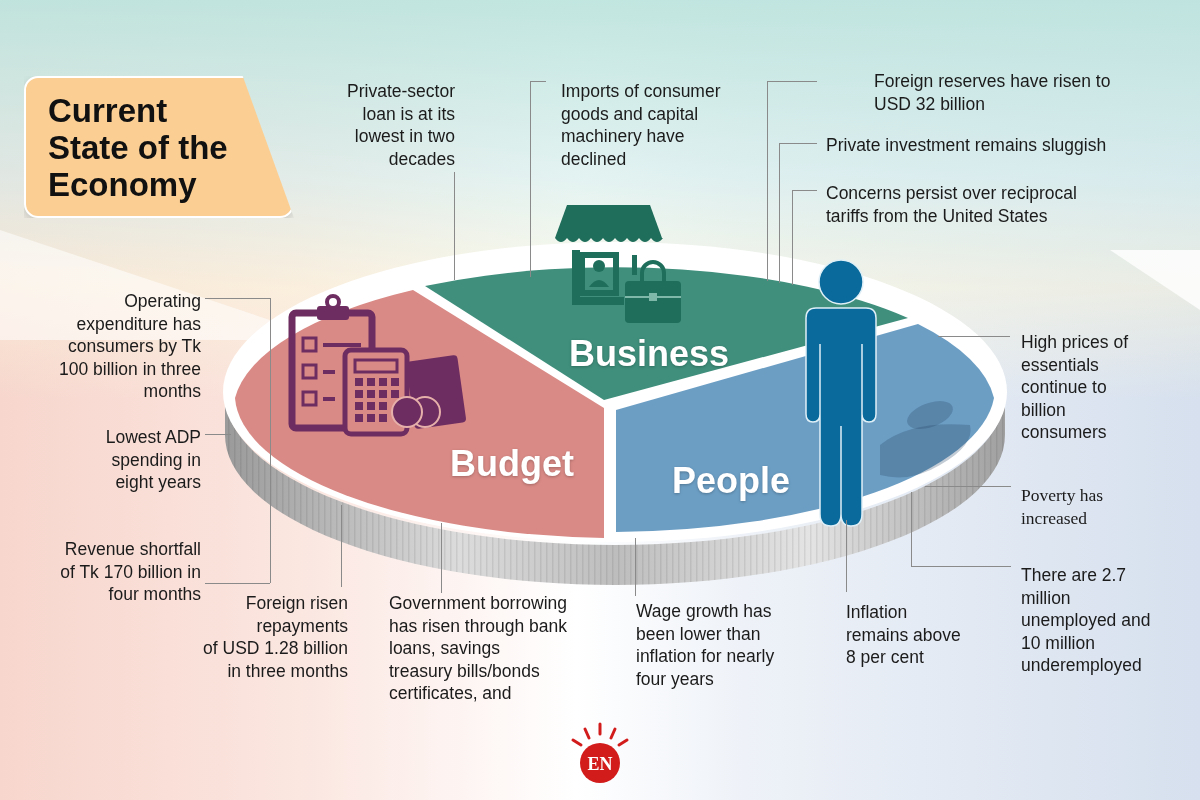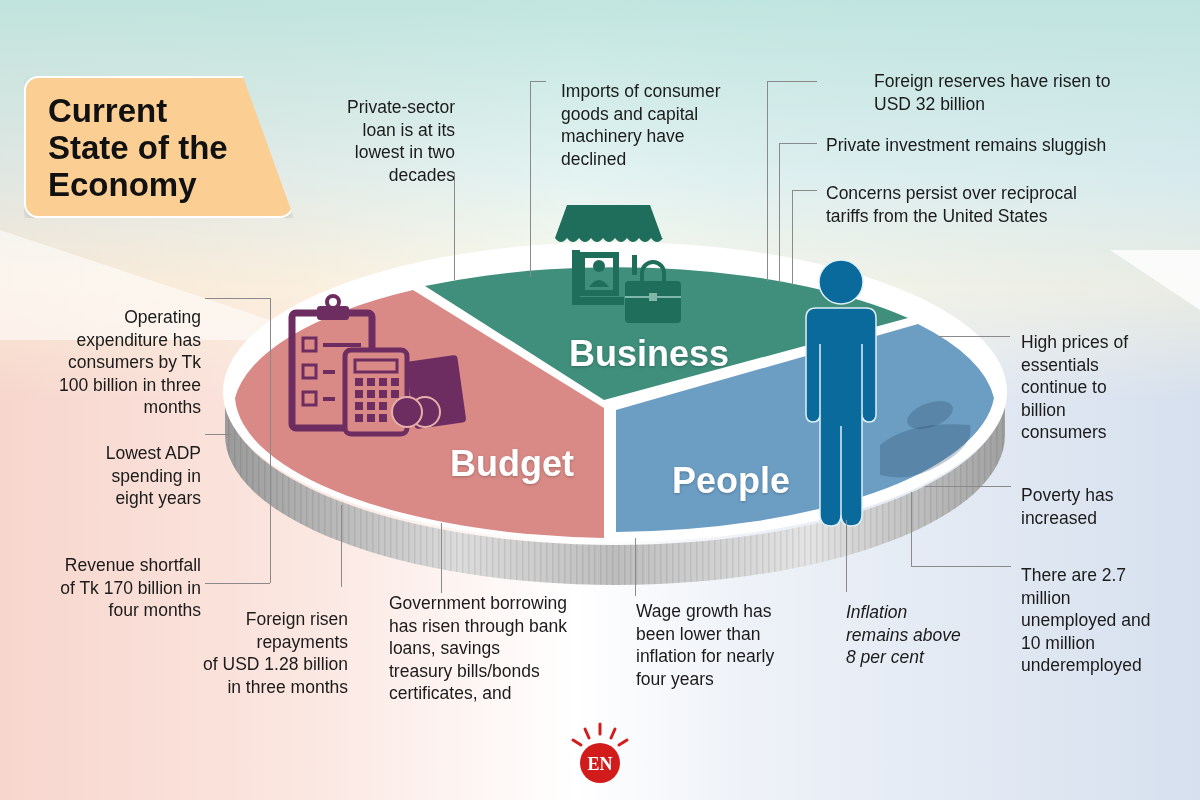--- a/index.html
+++ b/index.html
@@ -13,21 +13,21 @@
               border-left:330px solid rgba(255,255,255,0.55); border-top:110px solid transparent; border-bottom:0 solid transparent; }
   .bg-tri-r { position:absolute; right:0; top:250px; width:0; height:0;
               border-right:90px solid rgba(255,255,255,0.8); border-bottom:60px solid transparent; border-top:0; }
   .title-box { position:absolute; left:24px; top:76px; width:266px; height:138px;
                background:#fbcf94; border:2px solid #fff; border-radius:14px;
                clip-path:polygon(0 0, 81% 0, 100% 100%, 0 100%);
                box-shadow:0 4px 10px rgba(0,0,0,0.15); }
   .title-text { position:absolute; left:48px; top:92px; font-size:33px; font-weight:bold;
                 line-height:37px; color:#111; width:230px; }
   .note { position:absolute; font-size:17.5px; line-height:22.5px; color:#1b1b1b; }
-  .note.r { text-align:right;margin-top:16px; }
+  .note.r { text-align:right; }
   .line { position:absolute; background:#8a8a8a; }
   .pie { position:absolute; left:0; top:0; }
   .slice-label { position:absolute; font-size:36px; font-weight:bold; color:#fff;
                  text-shadow:0 1px 3px rgba(0,0,0,0.25); }
   .logo { position:absolute; left:565px; top:720px; width:70px; height:70px; }
 </style>
 </head>
 <body>
 
 <div class="bg"></div>
@@ -209,33 +209,33 @@
   <div>treasury bills/bonds</div>
   <div>certificates, and</div>
 </div>
 
 <div class="note" style="left:636px; top:600px; width:180px;">
   <div>Wage growth has</div>
   <div>been lower than</div>
   <div>inflation for nearly</div>
   <div>four years</div>
 </div>
-<div class="note" style="left:846px; top:601px; width:150px;font-style:italic;">
+<div class="note" style="left:846px; top:601px; width:150px;">
   <div>Inflation</div>
   <div>remains above</div>
   <div>8 per cent</div>
 </div>
 <div class="note" style="left:1021px; top:331px; width:170px;">
   <div>High prices of</div>
   <div>essentials</div>
   <div>continue to</div>
   <div>billion</div>
   <div>consumers</div>
 </div>
-<div class="note" style="left:1021px; top:484px; width:170px;">
+<div class="note" style="left:1021px; top:484px; width:170px;font-family:Liberation Serif, serif;">
   <div>Poverty has</div>
   <div>increased</div>
 </div>
 <div class="note" style="left:1021px; top:564px; width:170px;">
   <div>There are 2.7</div>
   <div>million</div>
   <div>unemployed and</div>
   <div>10 million</div>
   <div>underemployed</div>
 </div>

